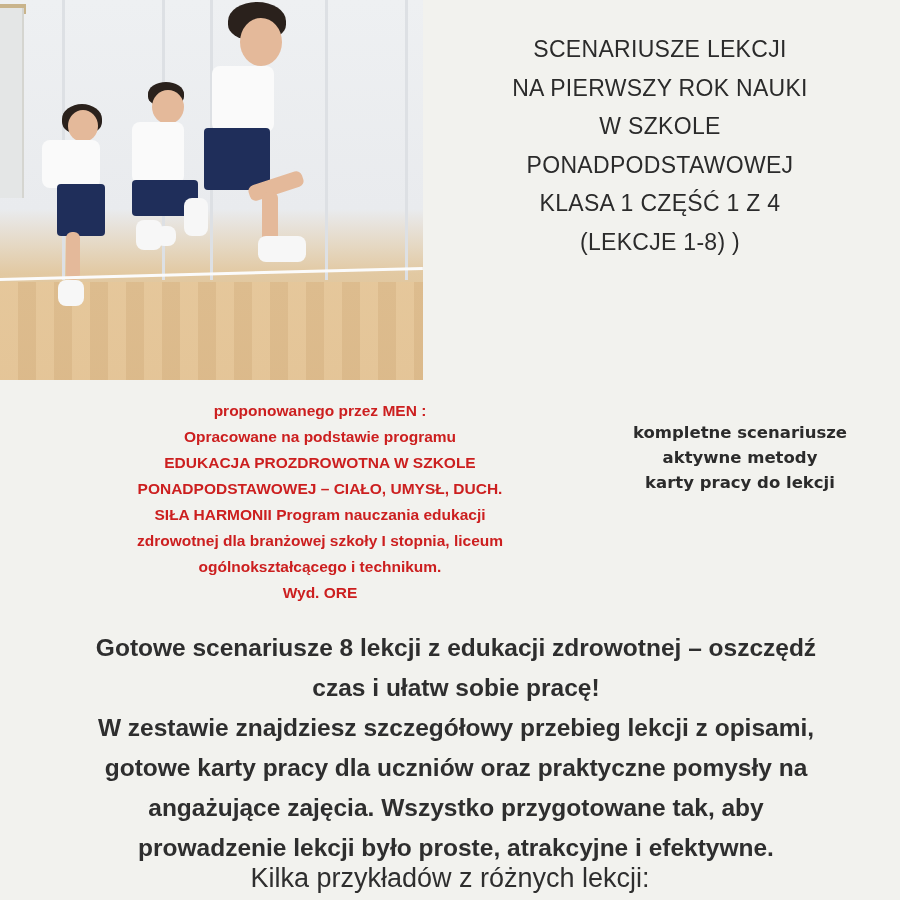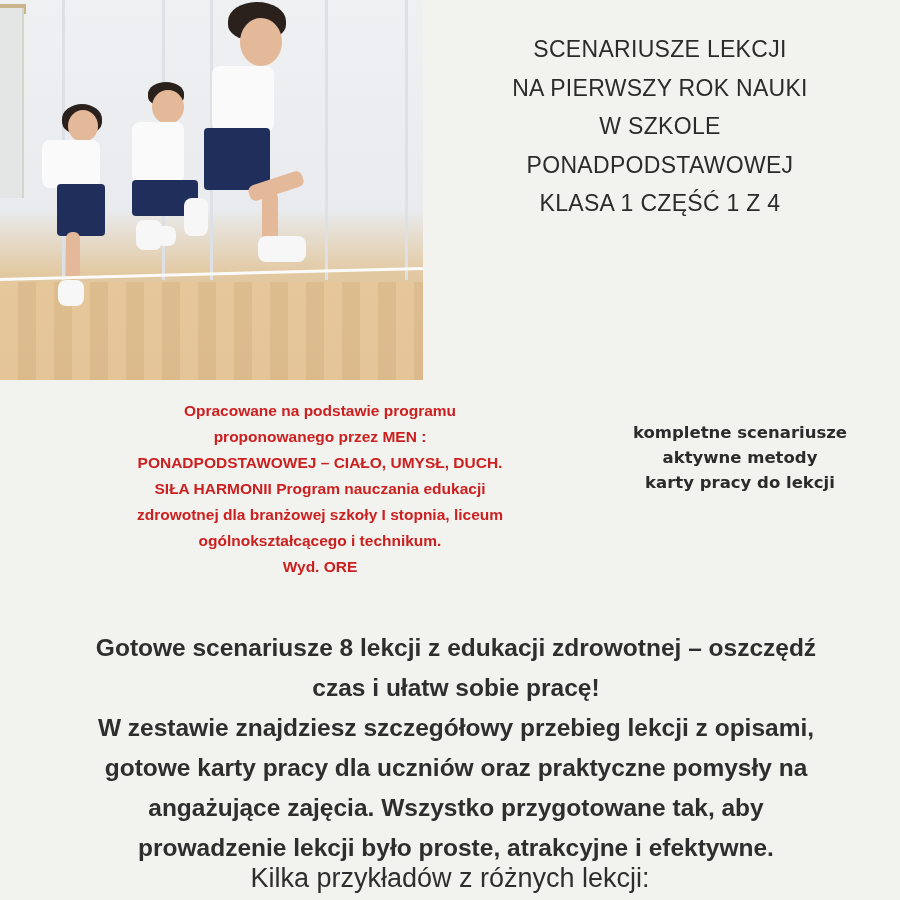--- a/index.html
+++ b/index.html
@@ -107,25 +107,27 @@
   </div>
   <div class="rope"></div>
 </div>
 
 <div class="title">
   <div>SCENARIUSZE LEKCJI</div>
   <div>NA PIERWSZY ROK NAUKI</div>
   <div>W SZKOLE</div>
   <div>PONADPODSTAWOWEJ</div>
   <div>KLASA 1 CZĘŚĆ 1 Z 4</div>
+  <div>(LEKCJE 1-8) )</div>
 </div>
 
 <div class="red-block">
+  <div>proponowanego przez MEN :</div>
   <div>Opracowane na podstawie programu</div>
-  <div>proponowanego przez MEN :</div>
+  <div>EDUKACJA PROZDROWOTNA W SZKOLE</div>
   <div>PONADPODSTAWOWEJ – CIAŁO, UMYSŁ, DUCH.</div>
   <div>SIŁA HARMONII Program nauczania edukacji</div>
   <div>zdrowotnej dla branżowej szkoły I stopnia, liceum</div>
   <div>ogólnokształcącego i technikum.</div>
   <div>Wyd. ORE</div>
 </div>
 
 <div class="features">
   <div>kompletne scenariusze</div>
   <div>aktywne metody</div>

